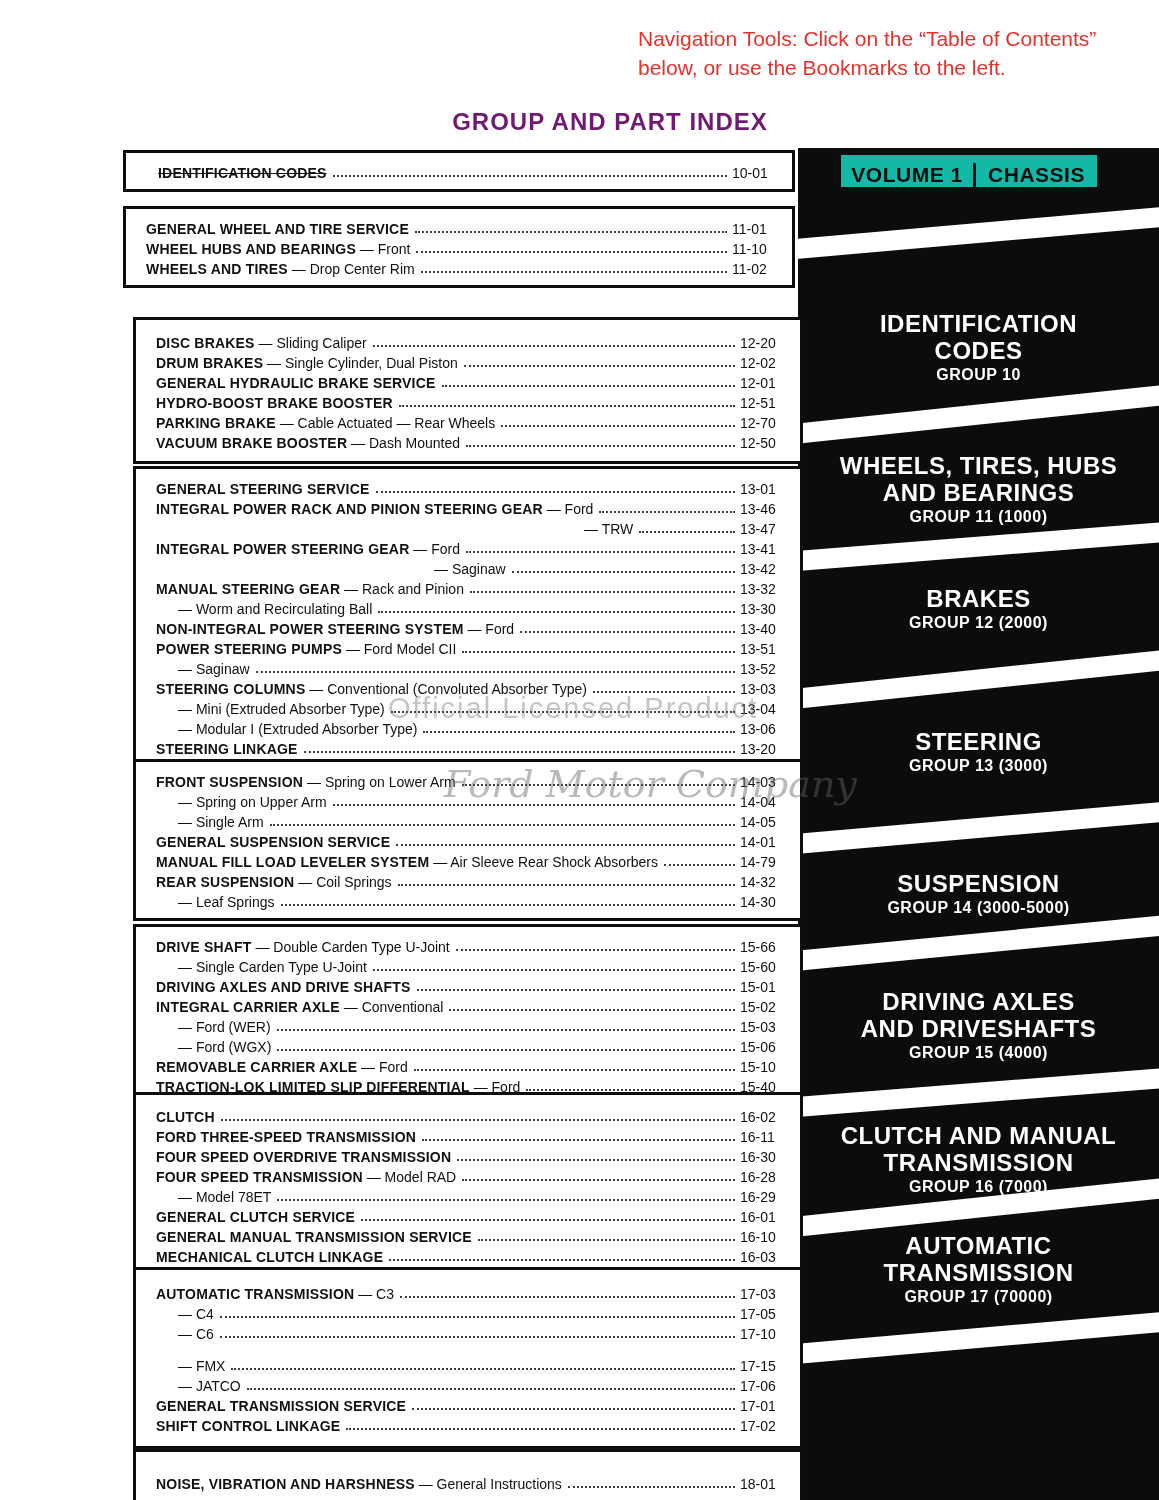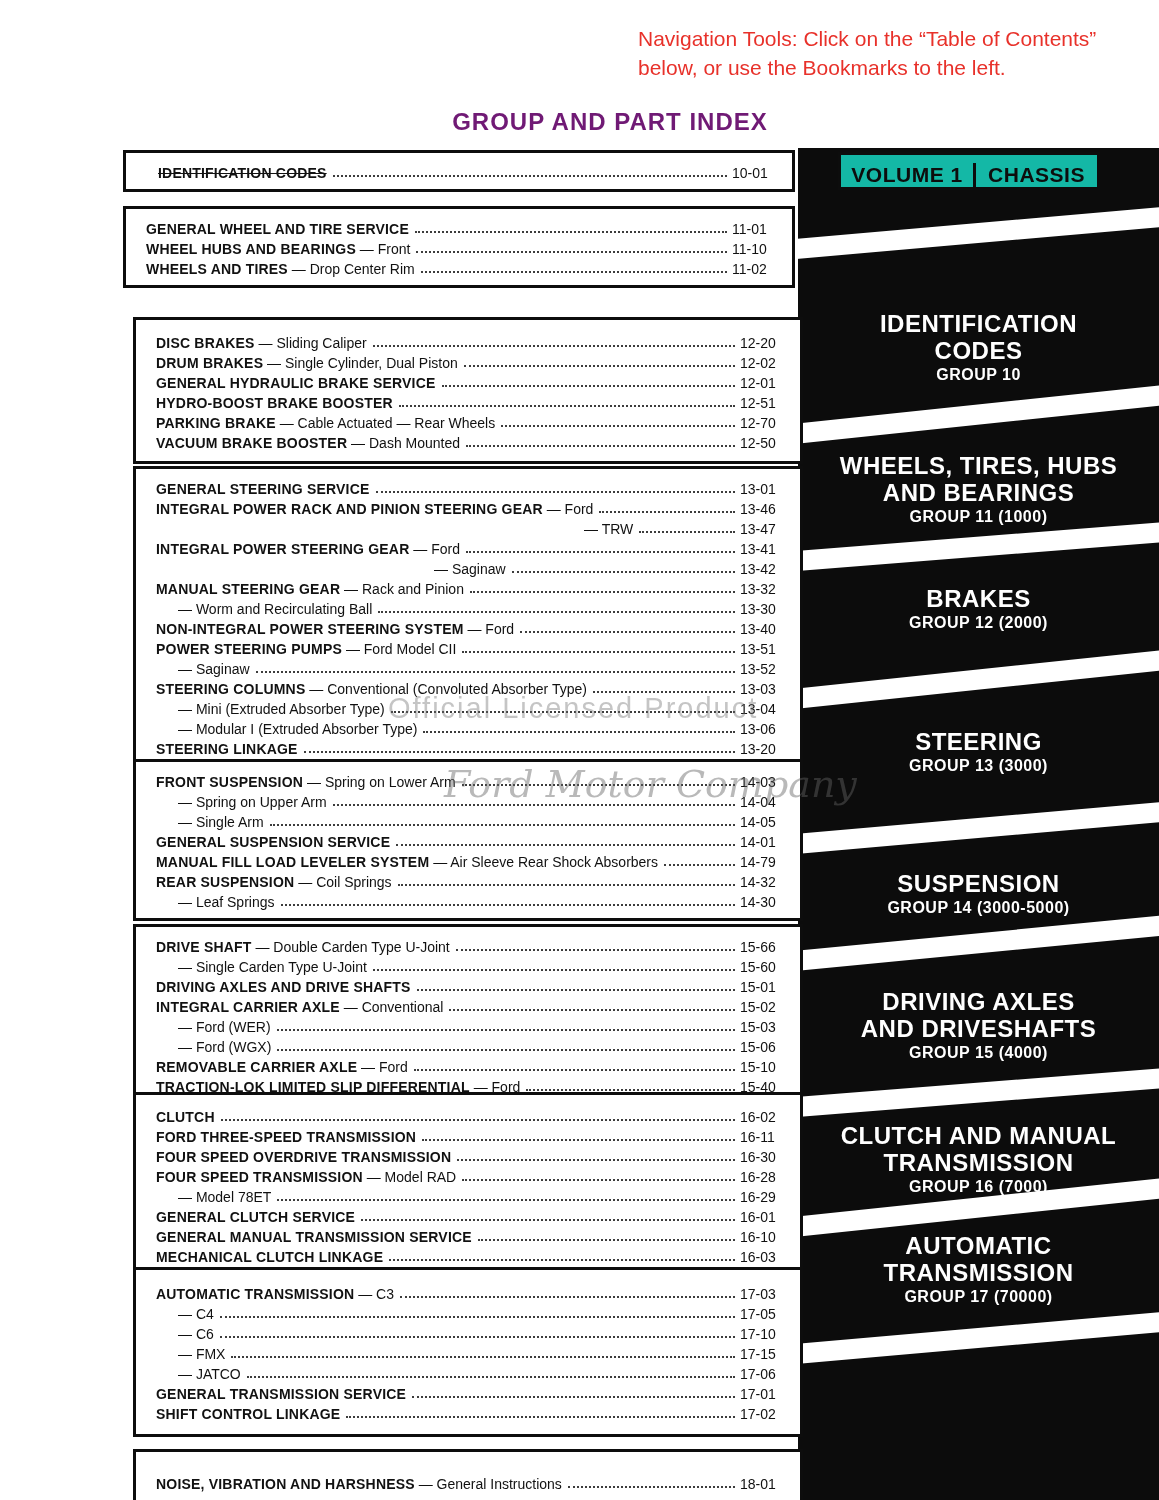--- a/index.html
+++ b/index.html
@@ -321,21 +321,21 @@
       <div class="toc-row" style="padding-left: 22px;">
         <span class="toc-label"><span class="toc-rest">— C4</span></span>
         <span class="toc-leader"></span>
         <span class="toc-page">17-05</span>
       </div>
       <div class="toc-row" style="padding-left: 22px;">
         <span class="toc-label"><span class="toc-rest">— C6</span></span>
         <span class="toc-leader"></span>
         <span class="toc-page">17-10</span>
       </div>
-      <div class="toc-row" style="padding-left: 22px;">
+      <div class="toc-row" style="padding-left: 22px; margin-top: 12px;">
         <span class="toc-label"><span class="toc-rest">— FMX</span></span>
         <span class="toc-leader"></span>
         <span class="toc-page">17-15</span>
       </div>
       <div class="toc-row" style="padding-left: 22px;">
         <span class="toc-label"><span class="toc-rest">— JATCO</span></span>
         <span class="toc-leader"></span>
         <span class="toc-page">17-06</span>
       </div>
       <div class="toc-row">

